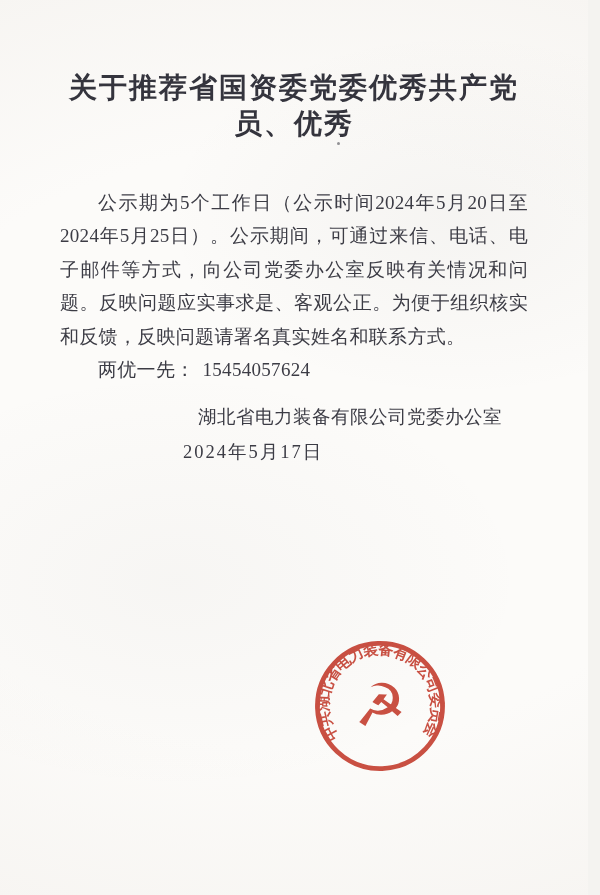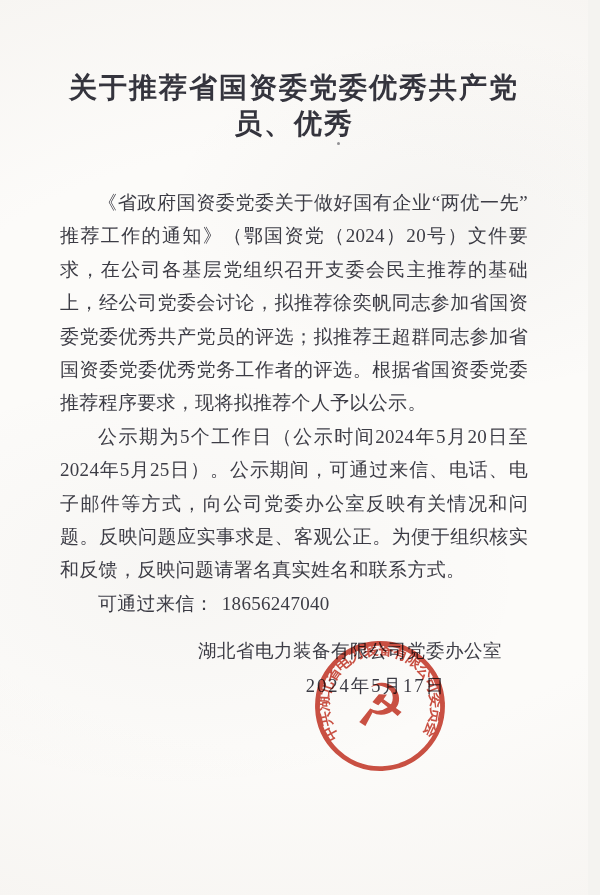--- a/index.html
+++ b/index.html
@@ -57,21 +57,21 @@
   .signature {
     margin-top: 16px;
     text-align: right;
     padding-right: 26px;
     font-size: 18.5px;
     line-height: 30px;
     letter-spacing: 0.5px;
   }
   .date {
     margin-top: 5px;
-    text-align: right;
+    text-align: center;
     padding-right: 82px;
     font-size: 18.5px;
     line-height: 30px;
     letter-spacing: 2px;
   }
   .seal {
     position: absolute;
     left: 312px;
     top: 638px;
     width: 136px;
@@ -112,24 +112,23 @@
 
 <div class="page">
 
   <header class="title">
     <div>关于推荐省国资委党委优秀共产党员、优秀</div>
   </header>
 
   <div class="speck"></div>
 
   <main class="content">
-    <p class="par">《省政府国资委党委关于做好国有企业“两优一先”推荐工作的通知》（鄂国资党（2024）20号）文件要求，在公司各基层党组织召开支委会民主推荐的基础上，经公司党委会讨论，拟推荐徐奕帆同志参加省国资委党委优秀共产党员的评选；拟推荐王超群同志参加省国资委党委优秀党务工作者的评选。根据省国资委党委推荐程序要求，现将拟推荐个人予以公示。</p>
     <p class="par">公示期为5个工作日（公示时间2024年5月20日至2024年5月25日）。公示期间，可通过来信、电话、电子邮件等方式，向公司党委办公室反映有关情况和问题。反映问题应实事求是、客观公正。为便于组织核实和反馈，反映问题请署名真实姓名和联系方式。</p>
 
-    <p class="contact-line"><span>可通过来信：</span><span class="contact-value">18656247040</span></p>
+    <p class="contact-line"><span>两优一先：</span><span class="contact-value">15454057624</span></p>
 
 
     <div class="signature">湖北省电力装备有限公司党委办公室</div>
     <div class="date">2024年5月17日</div>
   </main>
 
   <svg class="seal" viewBox="0 0 200 200" aria-hidden="true">
     <circle class="seal-ring" cx="100" cy="100" r="92"></circle>
     <path id="sealTextArc" d="M 37.8 143.6 A 76 76 0 1 1 162.2 143.6" fill="none"></path>
     <text class="seal-text">

